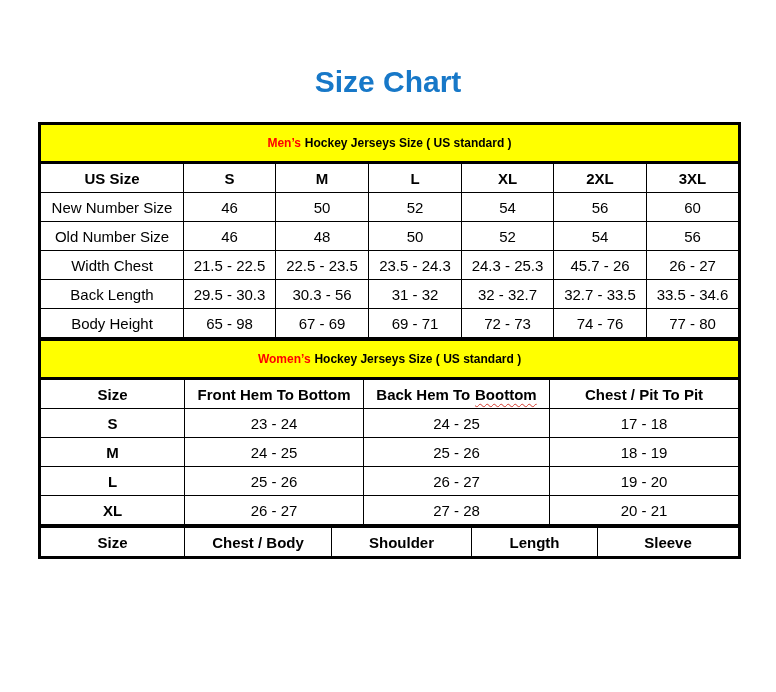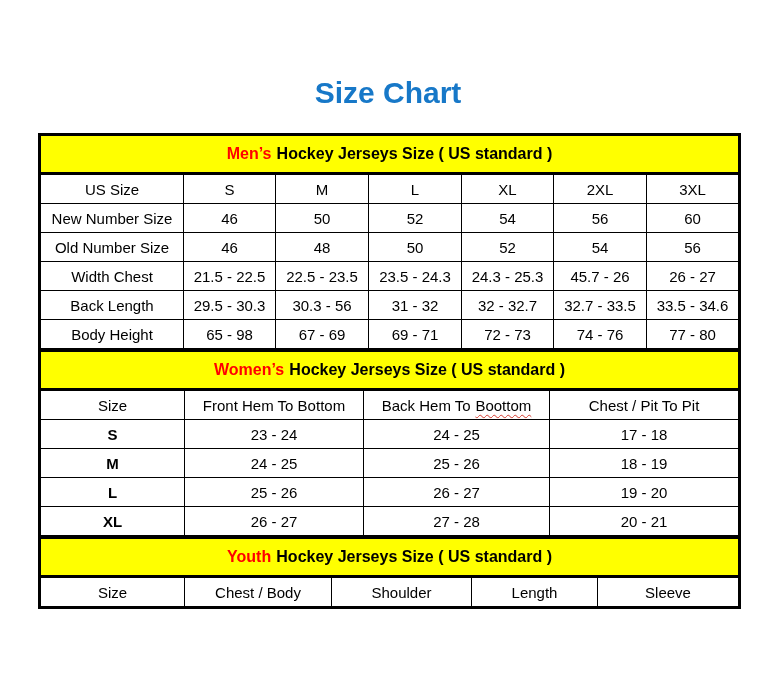--- a/index.html
+++ b/index.html
@@ -6,21 +6,21 @@
   .canvas {
     position: relative;
     width: 776px;
     height: 692px;
     background: #ffffff;
     overflow: hidden;
     font-family: "Liberation Sans", "DejaVu Sans", sans-serif;
     color: #000;
   }
   .page-title {
-    margin: 11px;
+    margin: 0;
     padding-top: 64px;
     height: 36px;
     line-height: 36px;
     text-align: center;
     font-size: 30px;
     font-weight: bold;
     color: #1778C8;
     letter-spacing: 0px;
   }
   .tables-wrap {
@@ -39,27 +39,27 @@
     text-align: center;
     vertical-align: middle;
     font-size: 15px;
     padding: 0 2px;
     overflow: hidden;
     white-space: nowrap;
   }
   tr.band-row td {
     background: #FFFF00;
     height: 36px;
-    font-size: 16px;
+    font-size: 12px;
     font-weight: bold;
     border: 3px solid #000;
   }
   tr.band-row .band-accent { color: #FF0000; }
   tr.band-row .band-rest { color: #000; margin-left: 0.32em; }
-  tr.head-row th { height: 28px; font-weight: normal; background: #fff; }
+  tr.head-row th { height: 28px; font-weight: bold; background: #fff; }
   tr.data-row td { height: 28px; font-weight: normal; background: #fff; }
   tr.data-row td.row-label { font-weight: normal; }
   tr.data-row td.row-label-bold { font-weight: bold; }
   .typo {
     text-decoration: underline wavy #D43B2F 1px;
     text-underline-offset: 3px;
     margin-left: 0.32em;
   }
 </style>
 </head>
@@ -188,23 +188,20 @@
 
     <table class="size-table">
       <colgroup>
         <col style="width:145px">
           <col style="width:147px">
           <col style="width:140px">
           <col style="width:126px">
           <col style="width:142px">
       </colgroup>
       <tbody>
-        <tr class="band-row">
-          <td colspan="5"><span class="band-accent">Youth</span><span class="band-rest">Hockey Jerseys Size ( US standard )</span></td>
-        </tr>
         <tr class="head-row">
           <th>Size</th>
           <th>Chest / Body</th>
           <th>Shoulder</th>
           <th>Length</th>
           <th>Sleeve</th>
         </tr>
       </tbody>
     </table>
 

